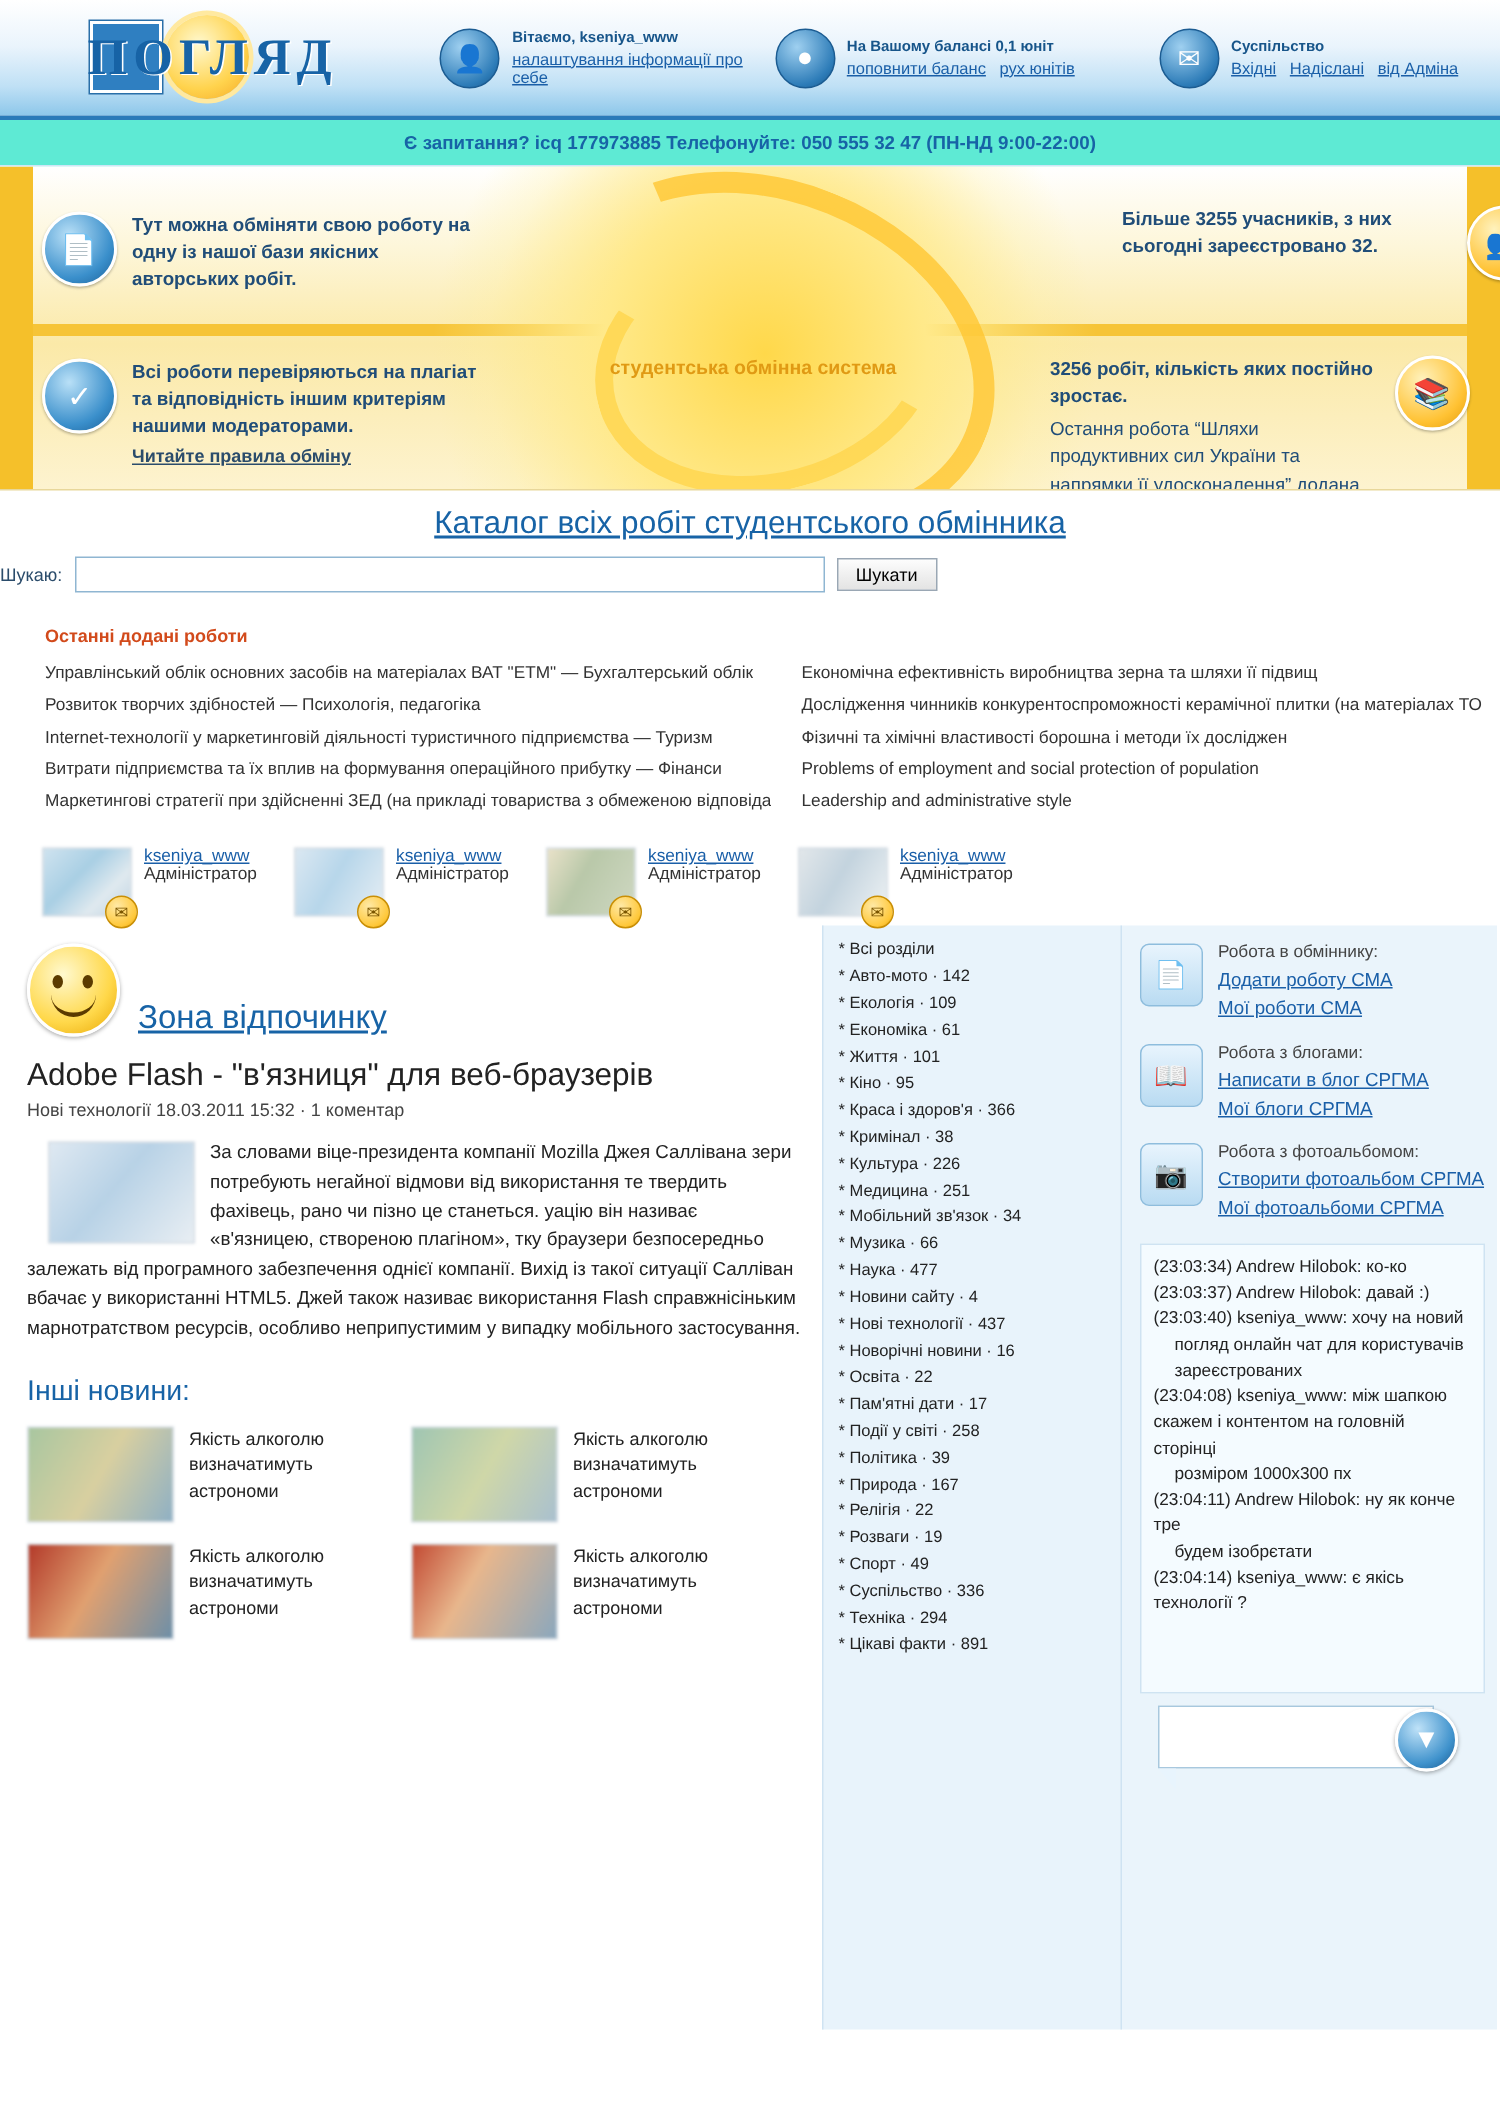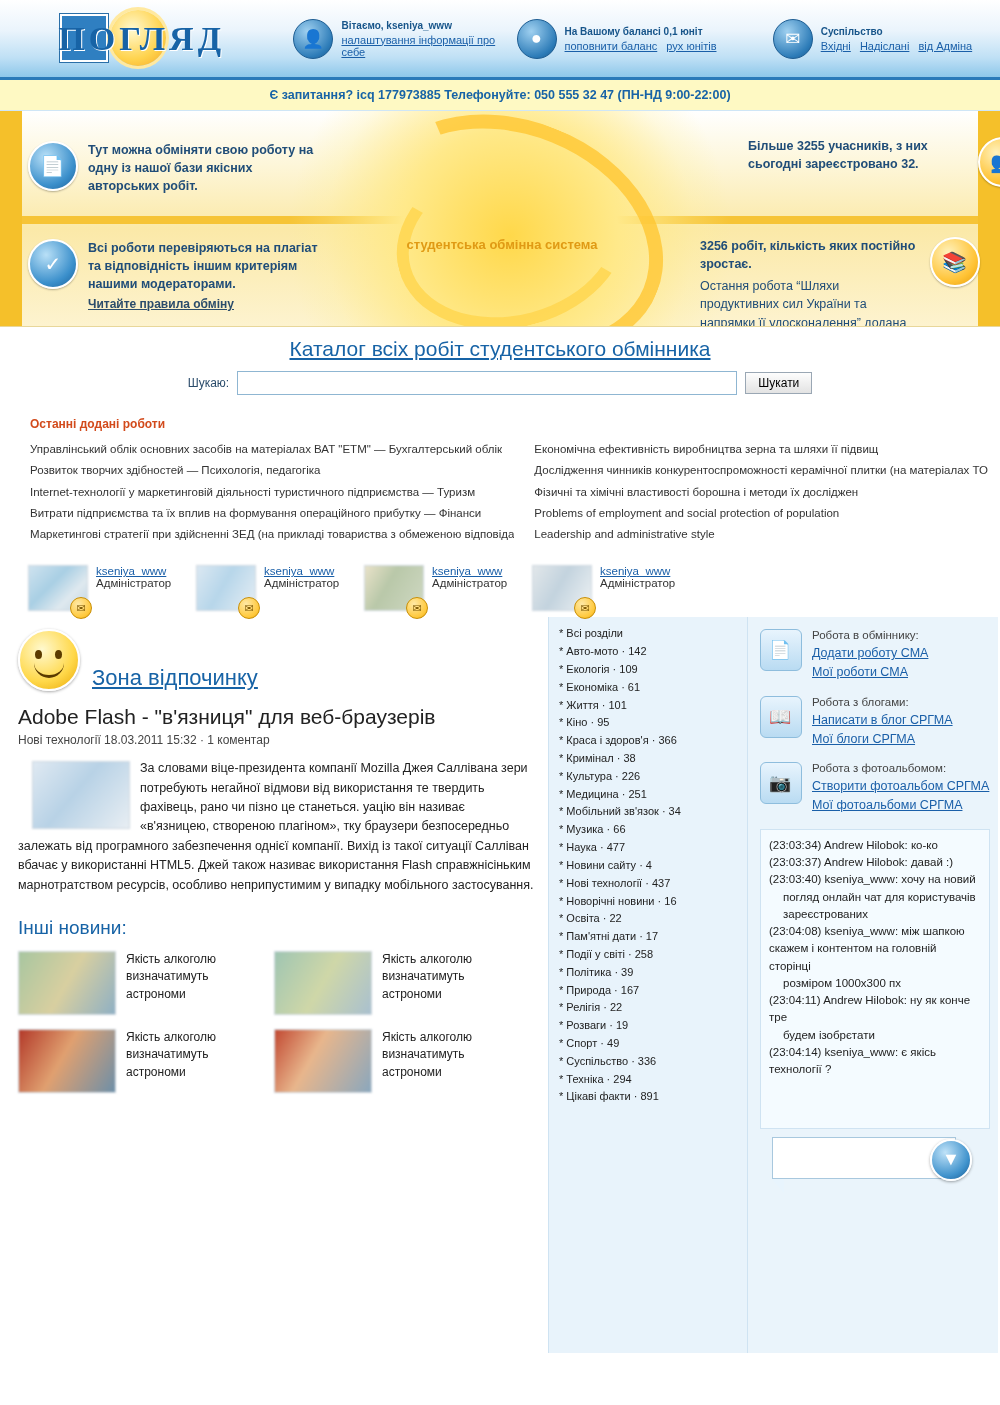--- a/index.html
+++ b/index.html
@@ -41,21 +41,21 @@
     background:radial-gradient(circle at 35% 30%,#9fd0f0,#2d7cb8 70%,#17558a 100%);
     border:1px solid #1b5c92;
     display:flex;align-items:center;justify-content:center;color:#fff;font-size:18px;
   }
   .top-title{font-weight:bold;font-size:10px;color:#17558a;}
   .top-sub{font-size:11px;margin-top:3px;}
   .top-sub a{margin-right:6px;}
 
   
   .phoneline{
-    height:30px;width:1000px;background:#fef9c3;border-bottom:1px solid #cfe6f6;
+    height:30px;width:1000px;background:#5eead4;border-bottom:1px solid #cfe6f6;
     display:flex;align-items:center;justify-content:center;
     color:#1763a6;font-weight:bold;font-size:12.5px;
   }
 
   
   .promo{
     position:relative;width:1000px;height:215px;overflow:hidden;
     background:linear-gradient(to bottom,#ffffff 0%,#fdf6d9 25%,#fbe9a8 55%,#fdf3cf 100%);
     border-bottom:1px solid #e8d79a;
   }
@@ -88,21 +88,21 @@
   .promo-right-side{position:absolute;right:0;top:0;width:22px;height:215px;background:#f5c02a;}
   .promo-strip{position:absolute;left:0;top:105px;width:1000px;height:8px;background:#f5c02a;opacity:.9;}
 
   
   .catalog{
     width:1000px;background:#ffffff;text-align:center;padding:10px 0 6px;
   }
   .catalog-title{
     font-size:21px;color:#1763a6;text-decoration:underline;font-family:"Liberation Sans",sans-serif;
   }
-  .searchrow{display:flex;align-items:center;justify-content:center;gap:8px;padding:10px 0 12px;}
+  .searchrow{display:flex;align-items:center;gap:8px;padding:10px 0 12px;}
   .searchrow label{font-size:12px;color:#2b4c6b;}
   .searchrow input[type=text]{
     width:490px;height:20px;border:1px solid #8fb6d2;background:#fff;font-size:12px;padding:1px 4px;
   }
   .searchrow button{
     height:22px;padding:1px 12px;font-size:12px;border:1px solid #9aa7b4;
     background:linear-gradient(to bottom,#fdfdfd,#e3e3e3);cursor:pointer;
   }
 
   

